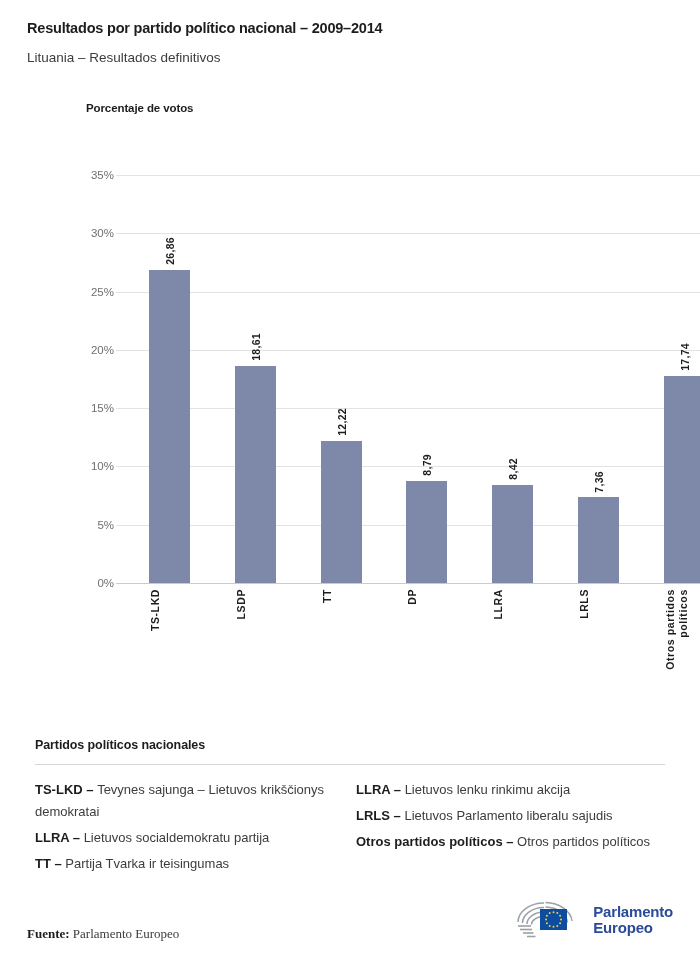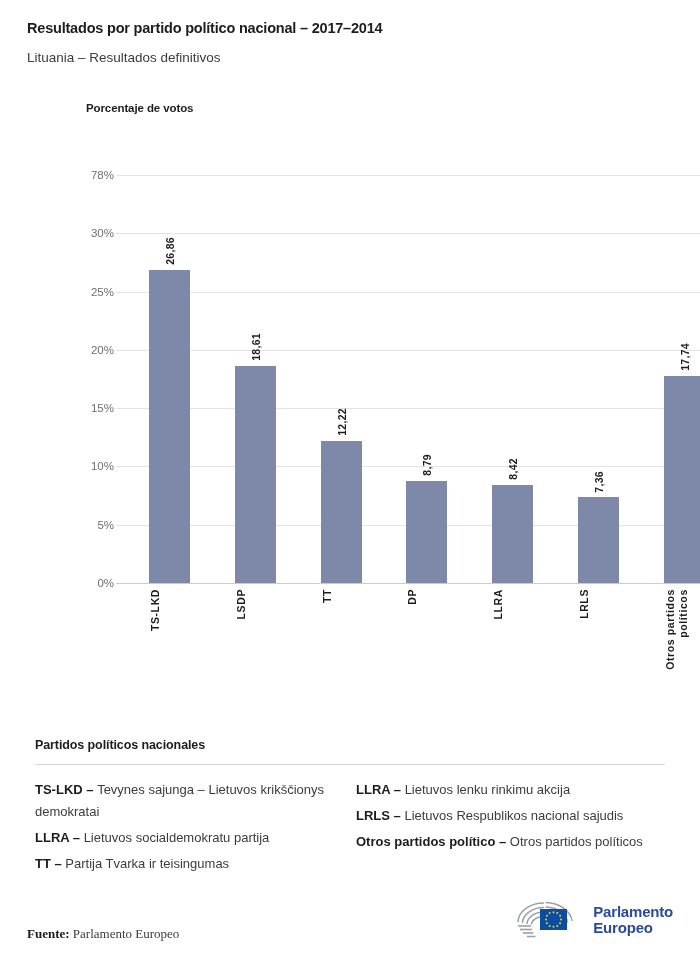--- a/index.html
+++ b/index.html
@@ -182,21 +182,21 @@
     font-weight: bold;
     color: #2a4a9a;
     line-height: 16.5px;
     letter-spacing: -0.2px;
   }
 </style>
 </head>
 <body>
 
 <div id="header">
-  <h1 id="chart-title">Resultados por partido político nacional – 2017–2014</h1>
+  <h1 id="chart-title">Resultados por partido político nacional – 2009–2014</h1>
   <div id="chart-subtitle">Lituania – Resultados definitivos</div>
 </div>
 
 <div id="chart-section">
   <div id="value-axis-label">Porcentaje de votos</div>
 
   <div id="plot-area">
     <div id="gridlines-layer">
         <div class="gridline baseline" style="top: 408px;"></div>
         <div class="gridline" style="top: 349.714px;"></div>
@@ -208,21 +208,21 @@
         <div class="gridline" style="top: 0px;"></div>
       </div>
     <div id="yticks-layer">
         <div class="ytick" style="top: 408px;">0%</div>
         <div class="ytick" style="top: 349.714px;">5%</div>
         <div class="ytick" style="top: 291.429px;">10%</div>
         <div class="ytick" style="top: 233.143px;">15%</div>
         <div class="ytick" style="top: 174.857px;">20%</div>
         <div class="ytick" style="top: 116.571px;">25%</div>
         <div class="ytick" style="top: 58.2857px;">30%</div>
-        <div class="ytick" style="top: 0px;">78%</div>
+        <div class="ytick" style="top: 0px;">35%</div>
       </div>
     <div id="bars-layer">
         <div class="bar-group" style="left: 33px; height: 408px;">
           <div class="bar" style="height: 313.111px; background: rgb(126, 136, 168);"></div>
           <div class="bar-value" style="bottom: 318.111px;">26,86</div>
         </div>
         <div class="cat-label" style="left: 33px;">TS-LKD</div>
         <div class="bar-group" style="left: 119px; height: 408px;">
           <div class="bar" style="height: 216.939px; background: rgb(126, 136, 168);"></div>
           <div class="bar-value" style="bottom: 221.939px;">18,61</div>
@@ -262,22 +262,22 @@
   <div id="legend-heading">Partidos políticos nacionales</div>
   <div id="legend-divider"></div>
   <div id="legend-columns">
     <div class="legend-col left" id="legend-col-left">
         <div class="legend-entry"><span class="legend-abbr">TS-LKD – </span><span>Tevynes sajunga – Lietuvos krikščionys demokratai</span></div>
         <div class="legend-entry"><span class="legend-abbr">LLRA – </span><span>Lietuvos socialdemokratu partija</span></div>
         <div class="legend-entry"><span class="legend-abbr">TT – </span><span>Partija Tvarka ir teisingumas</span></div>
       </div>
     <div class="legend-col right" id="legend-col-right">
         <div class="legend-entry"><span class="legend-abbr">LLRA – </span><span>Lietuvos lenku rinkimu akcija</span></div>
-        <div class="legend-entry"><span class="legend-abbr">LRLS – </span><span>Lietuvos Respublikos nacional sajudis</span></div>
-        <div class="legend-entry"><span class="legend-abbr">Otros partidos político – </span><span>Otros partidos políticos</span></div>
+        <div class="legend-entry"><span class="legend-abbr">LRLS – </span><span>Lietuvos Parlamento liberalu sajudis</span></div>
+        <div class="legend-entry"><span class="legend-abbr">Otros partidos políticos – </span><span>Otros partidos políticos</span></div>
       </div>
   </div>
 </div>
 
 <div id="footer">
   <div id="source-note">
     <span id="source-label">Fuente:</span>
     <span id="source-value">Parlamento Europeo</span>
   </div>
   <div id="ep-logo">

